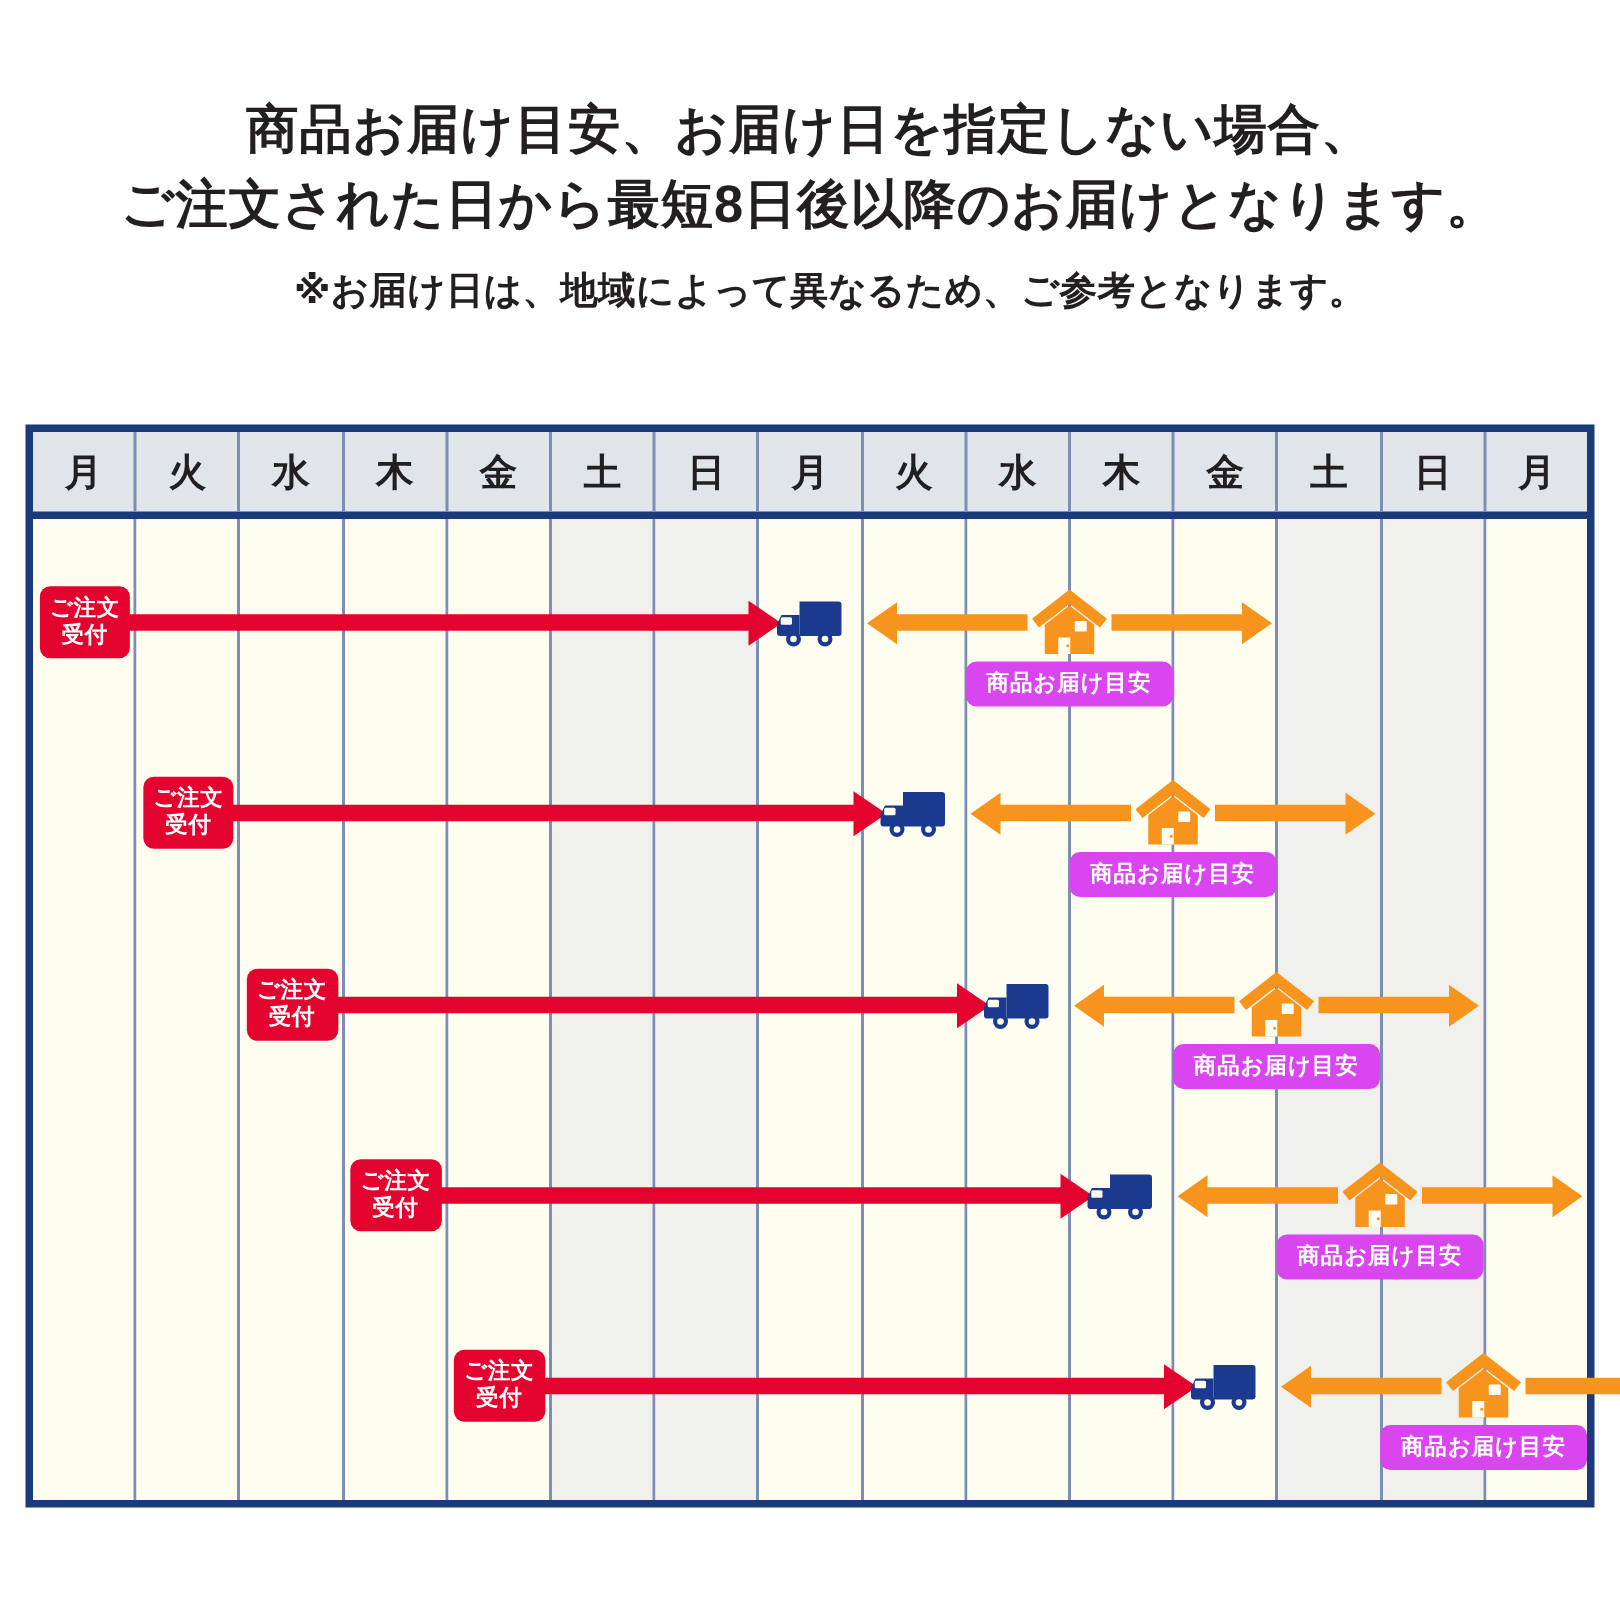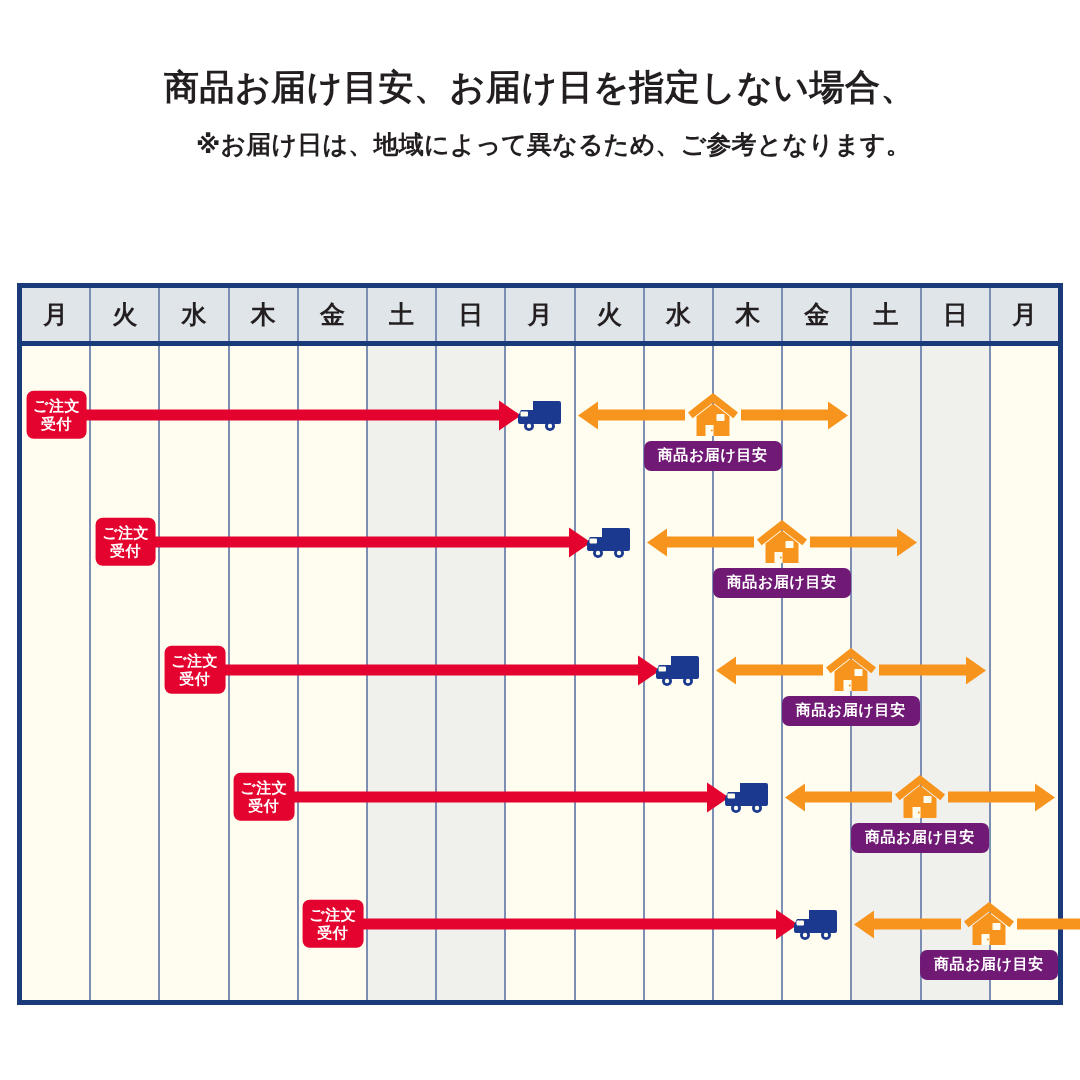--- a/index.html
+++ b/index.html
@@ -199,36 +199,37 @@
     width: 0; height: 0;
     border-left: 20px solid #f7941d;
     border-top: 14px solid transparent;
     border-bottom: 14px solid transparent;
   }
 
   
   .pill {
     position: absolute;
     transform: translate(-50%, 0);
-    background: #701a75;
+    background: #d946ef;
     color: #ffffff;
     border-radius: 7px;
     font-size: 15px;
     font-weight: bold;
     letter-spacing: 0.6px;
     padding: 5px 14px 6px 14px;
     white-space: nowrap;
     z-index: 3;
   }
 </style>
 </head>
 <body>
 
 <div class="headings">
   <div class="headline">商品お届け目安、お届け日を指定しない場合、</div>
+  <div class="headline">ご注文された日から最短8日後以降のお届けとなります。</div>
   <div class="subline">※お届け日は、地域によって異なるため、ご参考となります。</div>
 </div>
 
 <div class="calendar">
   <div class="cal-inner">
     <div class="dayrow" id="dayrow">
         <div class="daycell">月</div>
         <div class="daycell">火</div>
         <div class="daycell">水</div>
         <div class="daycell">木</div>

